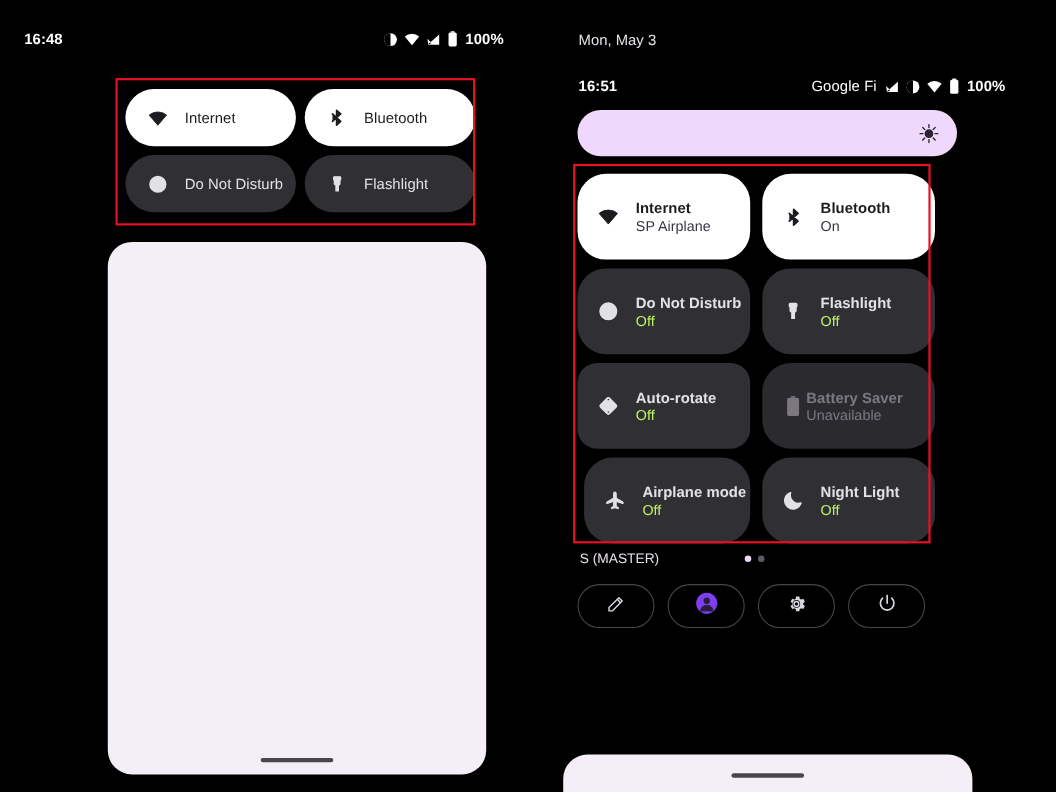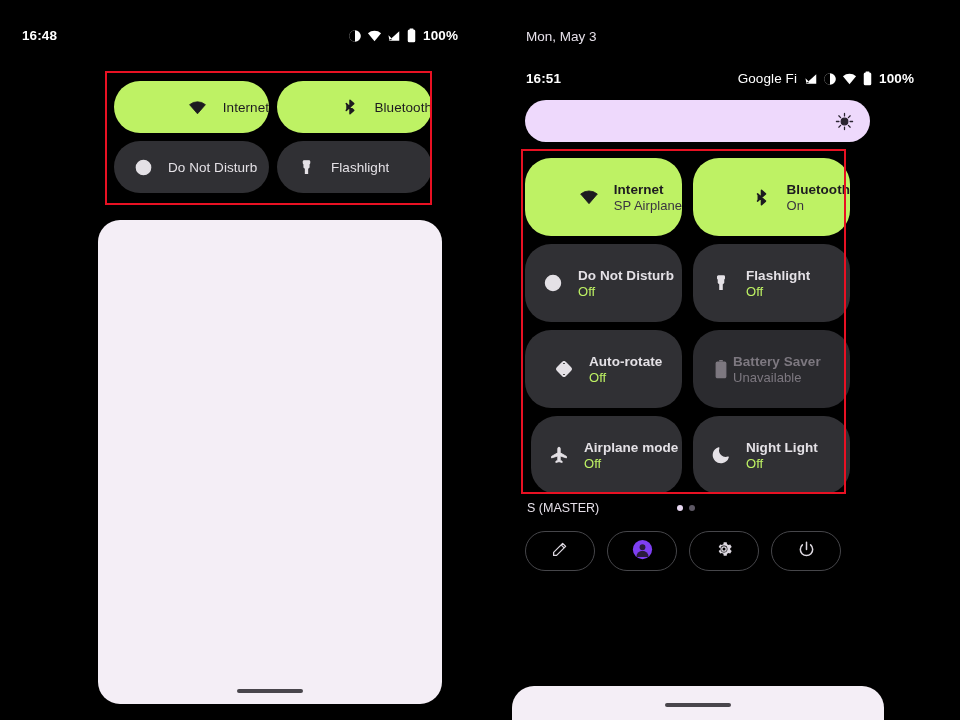--- a/index.html
+++ b/index.html
@@ -50,21 +50,21 @@
     overflow: hidden;
   }
   .tile-ico { flex: 0 0 auto; display: flex; align-items: center; justify-content: center; }
   .tile-txt { display: flex; flex-direction: column; justify-content: center; min-width: 0; }
   .tile-label { font-size: 13.5px; font-weight: 700; letter-spacing: .05px; white-space: nowrap;
                 overflow: hidden; text-overflow: ellipsis; }
   .tile-sub   { font-size: 13px; font-weight: 400; letter-spacing: .05px; white-space: nowrap;
                 overflow: hidden; text-overflow: ellipsis; margin-top: 1px; }
 
   
-  .tile.on      { background: #bef264; justify-content: flex-end; }
+  .tile.on      { background: #ffffff; }
   .tile.on .tile-label { color: #1d1b20; }
   .tile.on .tile-sub   { color: #3a3540; }
   .tile.on svg  { fill: #1d1b20; stroke: #1d1b20; }
 
   
   .tile.off     { background: #303034; }
   .tile.off .tile-label { color: #e4e1e6; }
   .tile.off .tile-sub   { color: #bef264; }
   .tile.off svg { fill: #e4e1e6; stroke: #e4e1e6; }
 
@@ -294,21 +294,21 @@
               <path d="M8.5 6.5h7v5l-2 2v7h-3v-7l-2-2z"></path>
               <path d="M10.5 10.5h3" stroke-linecap="round"></path>
             </svg>
         </span>
         <span class="tile-txt" style="margin-left:13px;">
           <span class="tile-label">Flashlight</span>
           <span class="tile-sub">Off</span>
         </span>
       </div>
 
-      <div class="tile off" style="padding-left:27px;">
+      <div class="tile off" style="padding-left:16px;border-radius:18px;">
         <span class="tile-ico" style="width:24px;">
           <svg width="20" height="20" viewBox="0 0 24 24" fill="none" stroke-width="1.7" stroke-linejoin="round">
               <rect x="5.2" y="5.2" width="13.6" height="13.6" rx="2.2" transform="rotate(45 12 12)"></rect>
               <path d="M12 3.2 10 5.4l2 2.2 2-2.2zM12 20.8l-2-2.2 2-2.2 2 2.2z" fill="currentColor"></path>
             </svg>
         </span>
         <span class="tile-txt" style="margin-left:13px;">
           <span class="tile-label">Auto-rotate</span>
           <span class="tile-sub">Off</span>
         </span>

